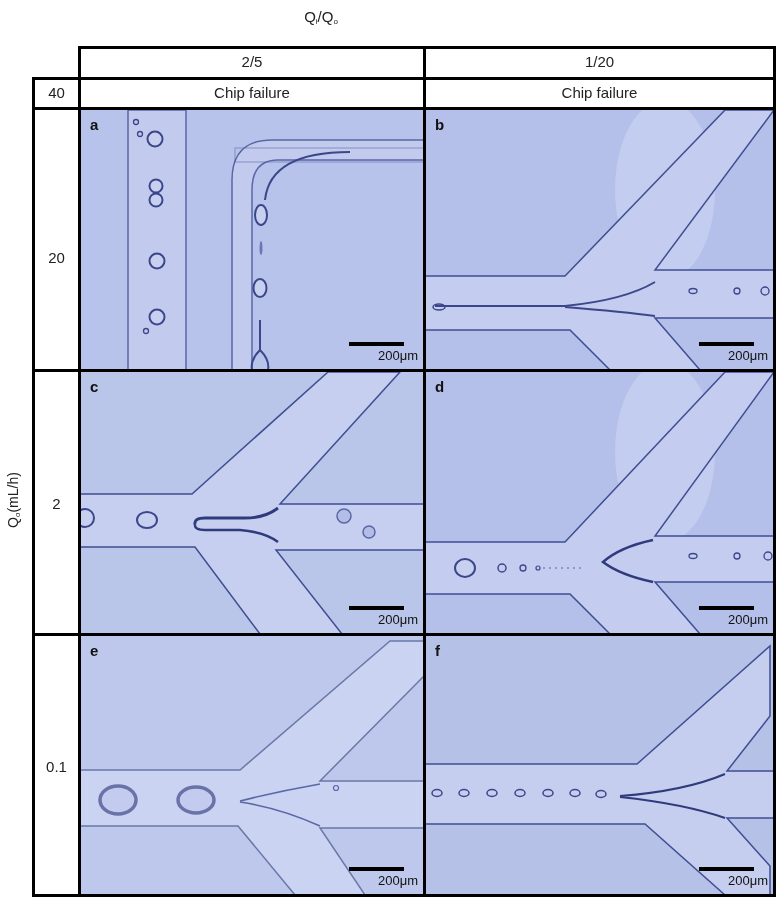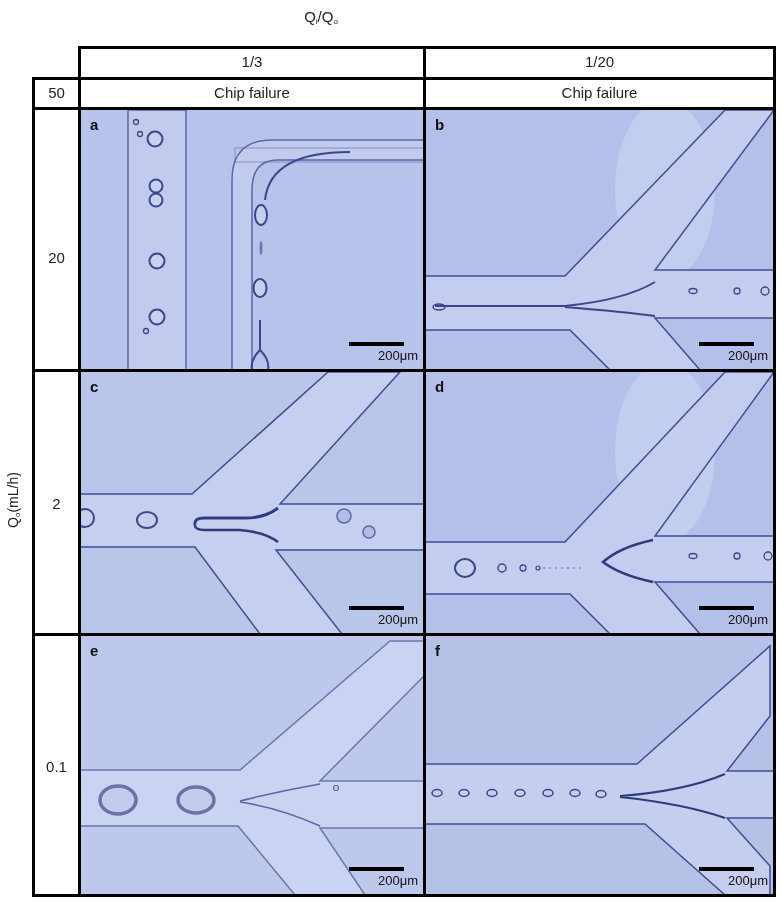--- a/index.html
+++ b/index.html
@@ -23,23 +23,23 @@
 </head>
 <body>
 
 <div class="abs top-title">
   <span>Q</span><sub>i</sub><span>/Q</span><sub>o</sub>
 </div>
 <div class="abs y-title">
   <span>Q</span><sub>o</sub><span>(mL/h)</span>
 </div>
 
-<div class="cell-text" style="left:80px;width:344px;top:53px;">1/3</div>
+<div class="cell-text" style="left:80px;width:344px;top:53px;">2/5</div>
 <div class="cell-text" style="left:425px;width:349px;top:53px;text-align:center;">1/20</div>
-<div class="cell-text" style="left:34px;width:45px;top:84px;">50</div>
+<div class="cell-text" style="left:34px;width:45px;top:84px;">40</div>
 <div class="cell-text" style="left:80px;width:344px;top:84px;">Chip failure</div>
 <div class="cell-text" style="left:425px;width:349px;top:84px;">Chip failure</div>
 <div class="cell-text" style="left:34px;width:45px;top:249px;">20</div>
 <div class="cell-text" style="left:34px;width:45px;top:495px;">2</div>
 <div class="cell-text" style="left:34px;width:45px;top:758px;">0.1</div>
 
 <div class="panel" style="left:80px;top:110px;width:344px;height:260px;">
   <svg viewBox="0 0 344 260" preserveAspectRatio="none">
     <rect x="0" y="0" width="344" height="260" fill="#b8c3eb"></rect>
     <rect x="48" y="0" width="58" height="260" fill="#c2cbee" stroke="#5a67a6" stroke-width="1.5"></rect>

